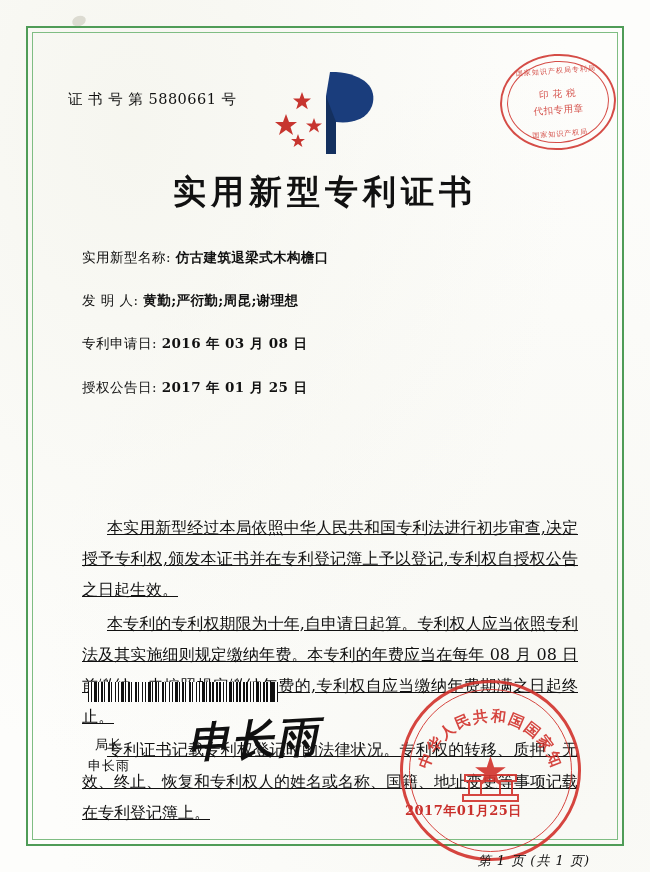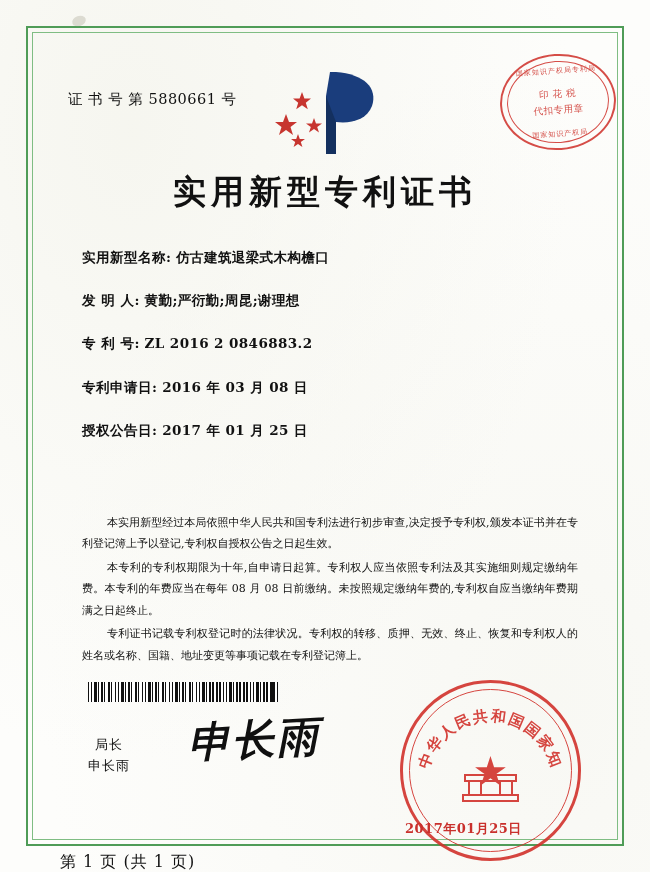--- a/index.html
+++ b/index.html
@@ -153,37 +153,37 @@
   .field-row {
     font-size: 13.5px;
     margin-bottom: 25px;
     color: #111;
     letter-spacing: 0.4px;
     line-height: 1.35;
   }
   .field-label {
     display: inline;
     letter-spacing: 0.5px;
-    font-weight: bold;
   }
   .field-value {
     display: inline;
     font-weight: bold;
     letter-spacing: 0.4px;
   }
 
   .paragraphs {
     position: absolute;
     left: 22px;
     top: 460px;
     width: 496px;
-    font-size: 11px;
+    font-size: 16px;
     line-height: 1.95;
     color: #111;
     text-align: justify;
+    text-decoration: underline;
   }
   .paragraphs p {
     margin: 0 0 2px 0;
     text-indent: 25px;
   }
 
   .barcode {
     position: absolute;
     left: 28px;
     top: 630px;
@@ -261,36 +261,37 @@
   .rs-arc-text {
     position: absolute;
     left: 0;
     top: 0;
     width: 175px;
     height: 175px;
   }
   .seal-date {
     position: absolute;
     left: 345px;
-    top: 768px;
+    top: 750px;
     font-size: 13px;
     color: #c9302c;
     letter-spacing: 0.5px;
     font-weight: bold;
   }
 
   .page-footer {
     position: absolute;
     left: 0;
     top: 800px;
     width: 530px;
-    text-align: left;
-    font-size: 16px;
+    text-align: right;
+    font-size: 13px;
     color: #111;
     letter-spacing: 1px;
+    font-style: italic;
   }
 
   .smudge {
     position: absolute;
     left: 72px;
     top: 16px;
     width: 14px;
     height: 10px;
     background: rgba(170,165,150,0.35);
     border-radius: 50%;
@@ -347,24 +348,20 @@
     <div class="main-title">实用新型专利证书</div>
 
     <div class="fields">
       <div class="field-row">
         <span class="field-label">实用新型名称:</span>
         <span class="field-value">仿古建筑退梁式木构檐口</span>
       </div>
       <div class="field-row">
         <span class="field-label">发 明 人:</span>
         <span class="field-value">黄勤;严衍勤;周昆;谢理想</span>
-      </div>
-      <div class="field-row">
-        <span class="field-label">专 利 号:</span>
-        <span class="field-value">ZL 2016 2 0846883.2</span>
       </div>
       <div class="field-row">
         <span class="field-label">专利申请日:</span>
         <span class="field-value">2016 年 03 月 08 日</span>
       </div>
       <div class="field-row">
         <span class="field-label">授权公告日:</span>
         <span class="field-value">2017 年 01 月 25 日</span>
       </div>
     </div>

